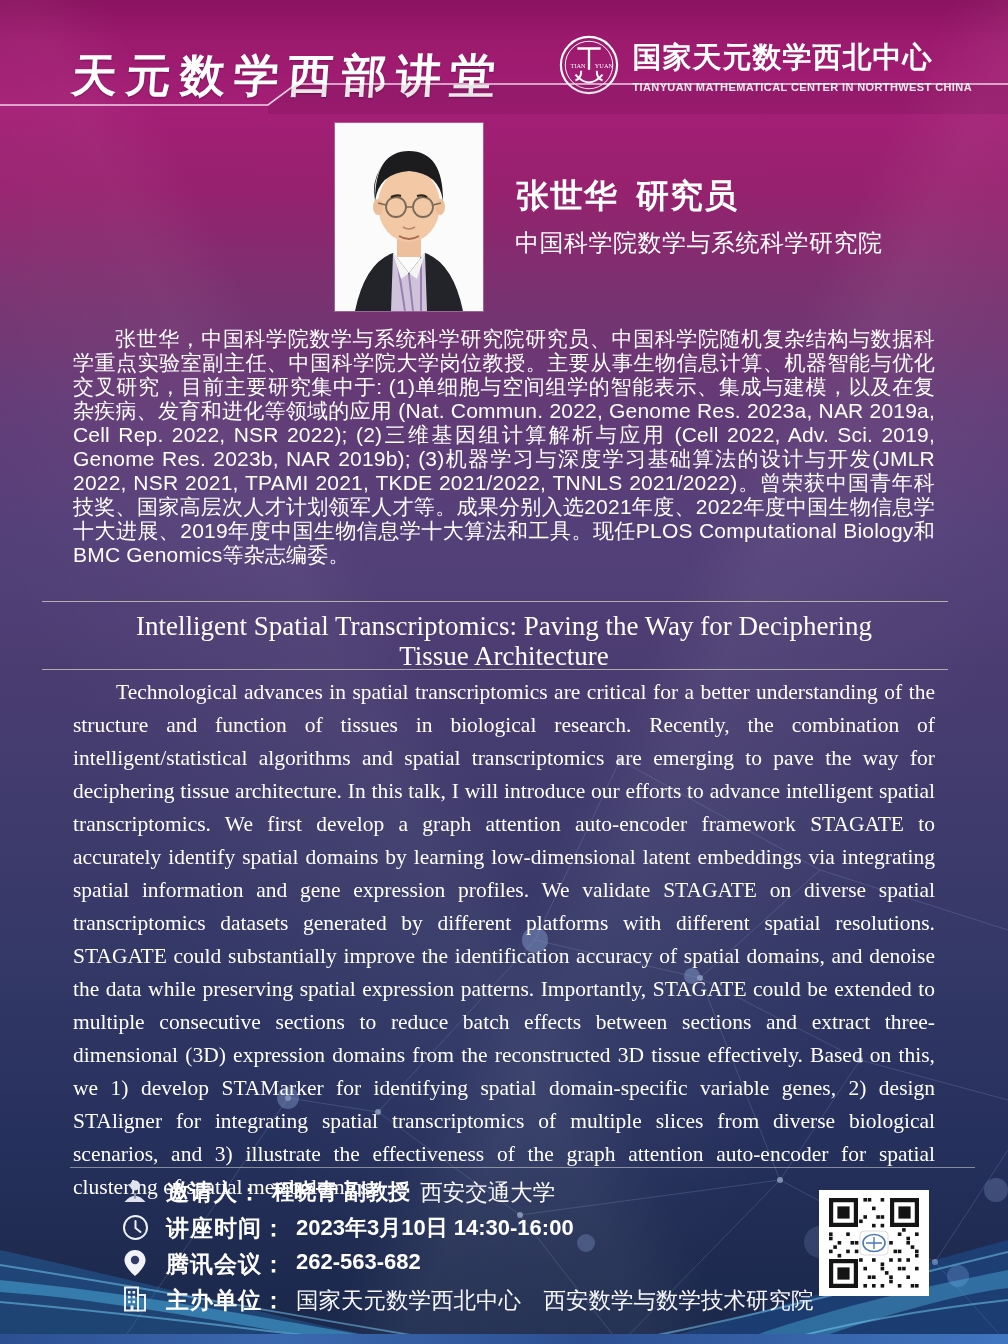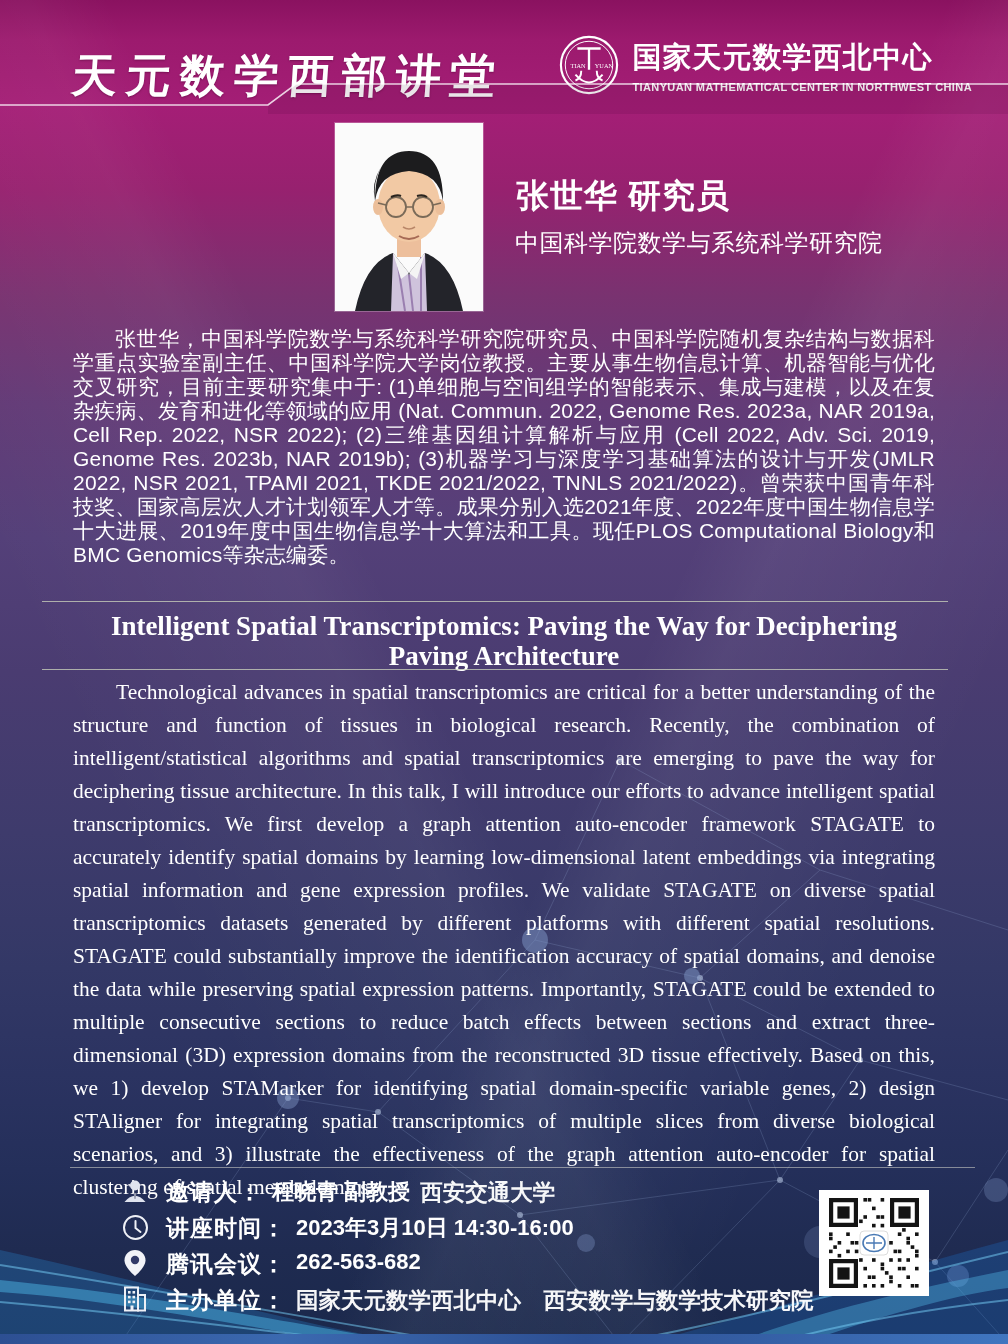--- a/index.html
+++ b/index.html
@@ -22,47 +22,47 @@
     white-space:nowrap;
   }
   .logo-group{position:absolute;right:36px;top:34px;display:flex;align-items:center;gap:12px;}
   .logo-ring{width:62px;height:62px;flex:0 0 auto;}
   .logo-text .cn{font-size:29px;font-weight:bold;letter-spacing:1px;white-space:nowrap;}
   .logo-text .en{font-size:11px;font-weight:bold;letter-spacing:.4px;margin-top:3px;white-space:nowrap;}
   .header-line{position:absolute;left:0;top:80px;width:1008px;height:34px;}
   
   .photo{position:absolute;left:335px;top:123px;width:148px;height:188px;box-shadow:0 0 0 1px rgba(255,255,255,.25);}
   .speaker-name{position:absolute;left:516px;top:174px;font-size:33px;font-weight:bold;letter-spacing:1px;white-space:nowrap;}
-  .speaker-name .job{margin-left:10px;}
+  .speaker-name .job{margin-left:18px;}
   .speaker-affil{position:absolute;left:515px;top:227px;font-size:24px;font-weight:normal;letter-spacing:.5px;white-space:nowrap;}
   
   .bio{
     position:absolute;left:73px;top:327px;width:862px;font-size:21px;line-height:24px;
     text-align:justify;text-indent:2em;letter-spacing:.2px;
   }
   .rule{position:absolute;left:42px;width:906px;height:1px;background:rgba(205,214,190,.75);}
   .rule.r1{top:601px;}
   .rule.r2{top:669px;}
   .rule.r3{top:1167px;left:70px;width:905px;background:rgba(215,215,205,.55);}
   .talk-title{
     position:absolute;left:0;top:611px;width:1008px;text-align:center;
-    font-family:"Liberation Serif",serif;font-weight:bold;font-size:27px;line-height:30px;
+    font-family:"Liberation Serif",serif;font-weight:normal;font-size:27px;line-height:30px;
   }
   .abstract{
     position:absolute;left:73px;top:676px;width:862px;
     font-family:"Liberation Serif",serif;font-size:21.5px;line-height:33px;
     text-align:justify;text-indent:2em;
   }
   
   .details{position:absolute;left:120px;top:1177px;width:700px;}
   .drow{display:flex;align-items:flex-start;height:36px;}
   .drow .ic{width:30px;height:28px;flex:0 0 auto;margin-right:16px;display:flex;align-items:center;justify-content:center;}
   .drow .lbl{font-size:23px;font-weight:bold;letter-spacing:1px;white-space:nowrap;}
   .drow .strong{font-size:22px;font-weight:bold;margin-left:10px;white-space:nowrap;}
-  .drow .rest{font-size:22.5px;font-weight:bold;margin-left:10px;white-space:nowrap;opacity:.96;}
+  .drow .rest{font-size:22.5px;font-weight:normal;margin-left:10px;white-space:nowrap;opacity:.96;}
   .qr{position:absolute;left:819px;top:1190px;width:110px;height:106px;}
   .bottom-strip{
     position:absolute;left:0;bottom:0;width:1008px;height:10px;
     background:linear-gradient(90deg,#2d4f92 0%,#3b69b0 28%,#2d4f92 58%,#4076c0 100%);
   }
 </style>
 </head>
 <body>
 
 <div class="poster">
@@ -157,21 +157,21 @@
   <div class="speaker-name">
     <span>张世华</span><span class="job">研究员</span>
   </div>
   <div class="speaker-affil">中国科学院数学与系统科学研究院</div>
 
   <div class="bio">张世华，中国科学院数学与系统科学研究院研究员、中国科学院随机复杂结构与数据科学重点实验室副主任、中国科学院大学岗位教授。主要从事生物信息计算、机器智能与优化交叉研究，目前主要研究集中于: (1)单细胞与空间组学的智能表示、集成与建模，以及在复杂疾病、发育和进化等领域的应用 (Nat. Commun. 2022, Genome Res. 2023a, NAR 2019a, Cell Rep. 2022, NSR 2022); (2)三维基因组计算解析与应用 (Cell 2022, Adv. Sci. 2019, Genome Res. 2023b, NAR 2019b); (3)机器学习与深度学习基础算法的设计与开发(JMLR 2022, NSR 2021, TPAMI 2021, TKDE 2021/2022, TNNLS 2021/2022)。曾荣获中国青年科技奖、国家高层次人才计划领军人才等。成果分别入选2021年度、2022年度中国生物信息学十大进展、2019年度中国生物信息学十大算法和工具。现任PLOS Computational Biology和BMC Genomics等杂志编委。</div>
 
   <div class="rule r1"></div>
   <div class="talk-title">
     <div>Intelligent Spatial Transcriptomics: Paving the Way for Deciphering</div>
-    <div>Paving Architecture</div>
+    <div>Tissue Architecture</div>
   </div>
   <div class="rule r2"></div>
 
   <div class="abstract">Technological advances in spatial transcriptomics are critical for a better understanding of the structure and function of tissues in biological research. Recently, the combination of intelligent/statistical algorithms and spatial transcriptomics are emerging to pave the way for deciphering tissue architecture. In this talk, I will introduce our efforts to advance intelligent spatial transcriptomics. We first develop a graph attention auto-encoder framework STAGATE to accurately identify spatial domains by learning low-dimensional latent embeddings via integrating spatial information and gene expression profiles. We validate STAGATE on diverse spatial transcriptomics datasets generated by different platforms with different spatial resolutions. STAGATE could substantially improve the identification accuracy of spatial domains, and denoise the data while preserving spatial expression patterns. Importantly, STAGATE could be extended to multiple consecutive sections to reduce batch effects between sections and extract three-dimensional (3D) expression domains from the reconstructed 3D tissue effectively. Based on this, we 1) develop STAMarker for identifying spatial domain-specific variable genes, 2) design STAligner for integrating spatial transcriptomics of multiple slices from diverse biological scenarios, and 3) illustrate the effectiveness of the graph attention auto-encoder for spatial clustering of spatial metabolomics.</div>
 
   <div class="rule r3"></div>
 
   <div class="details">
 
     <div class="drow">

